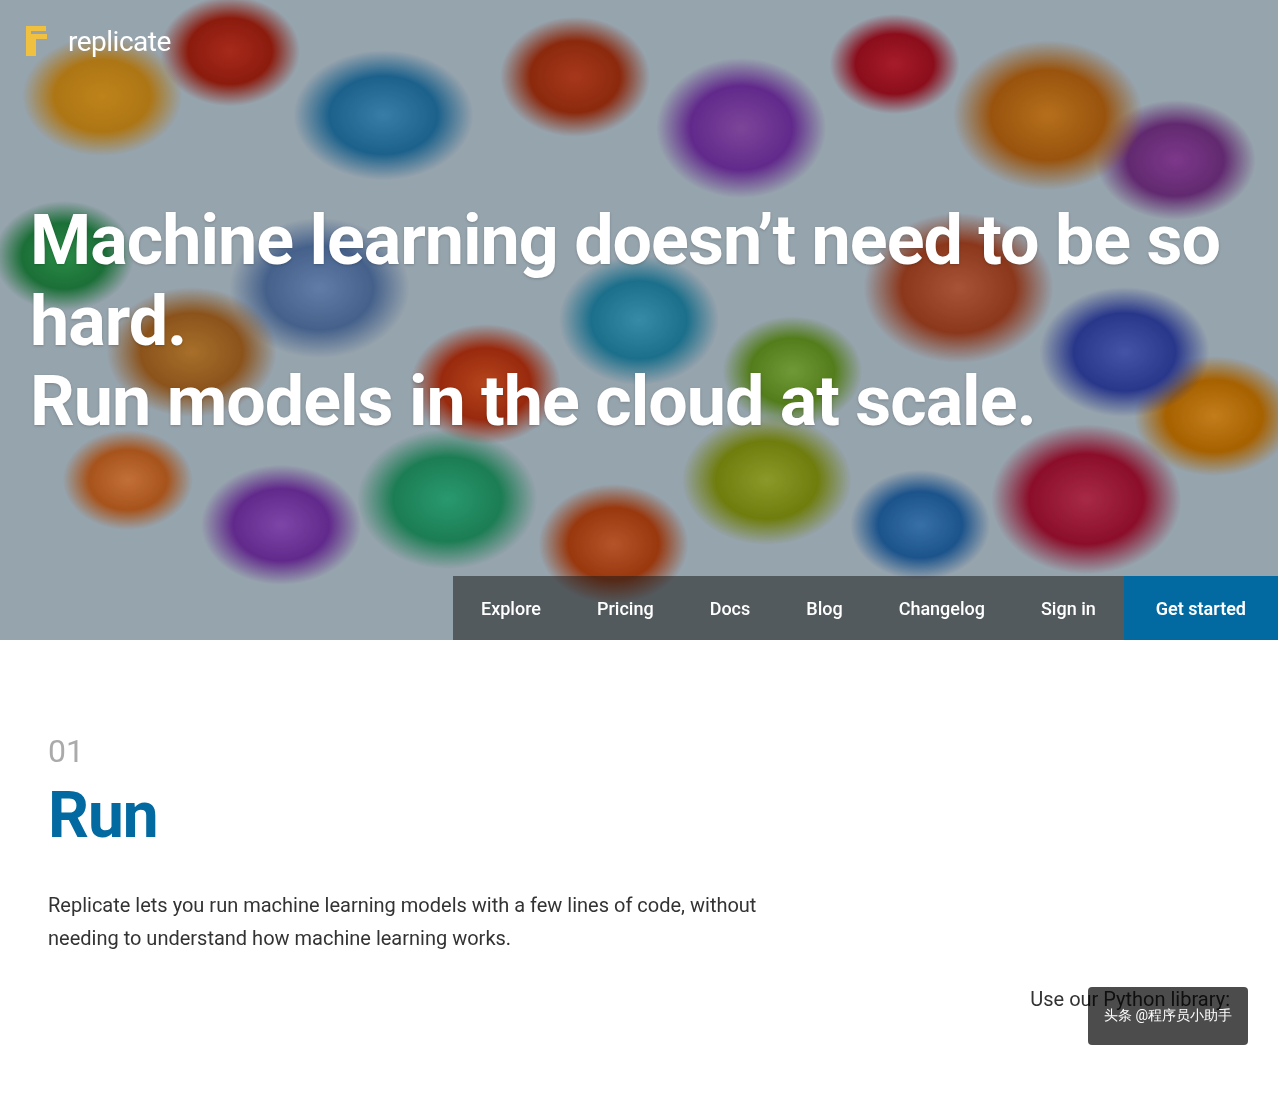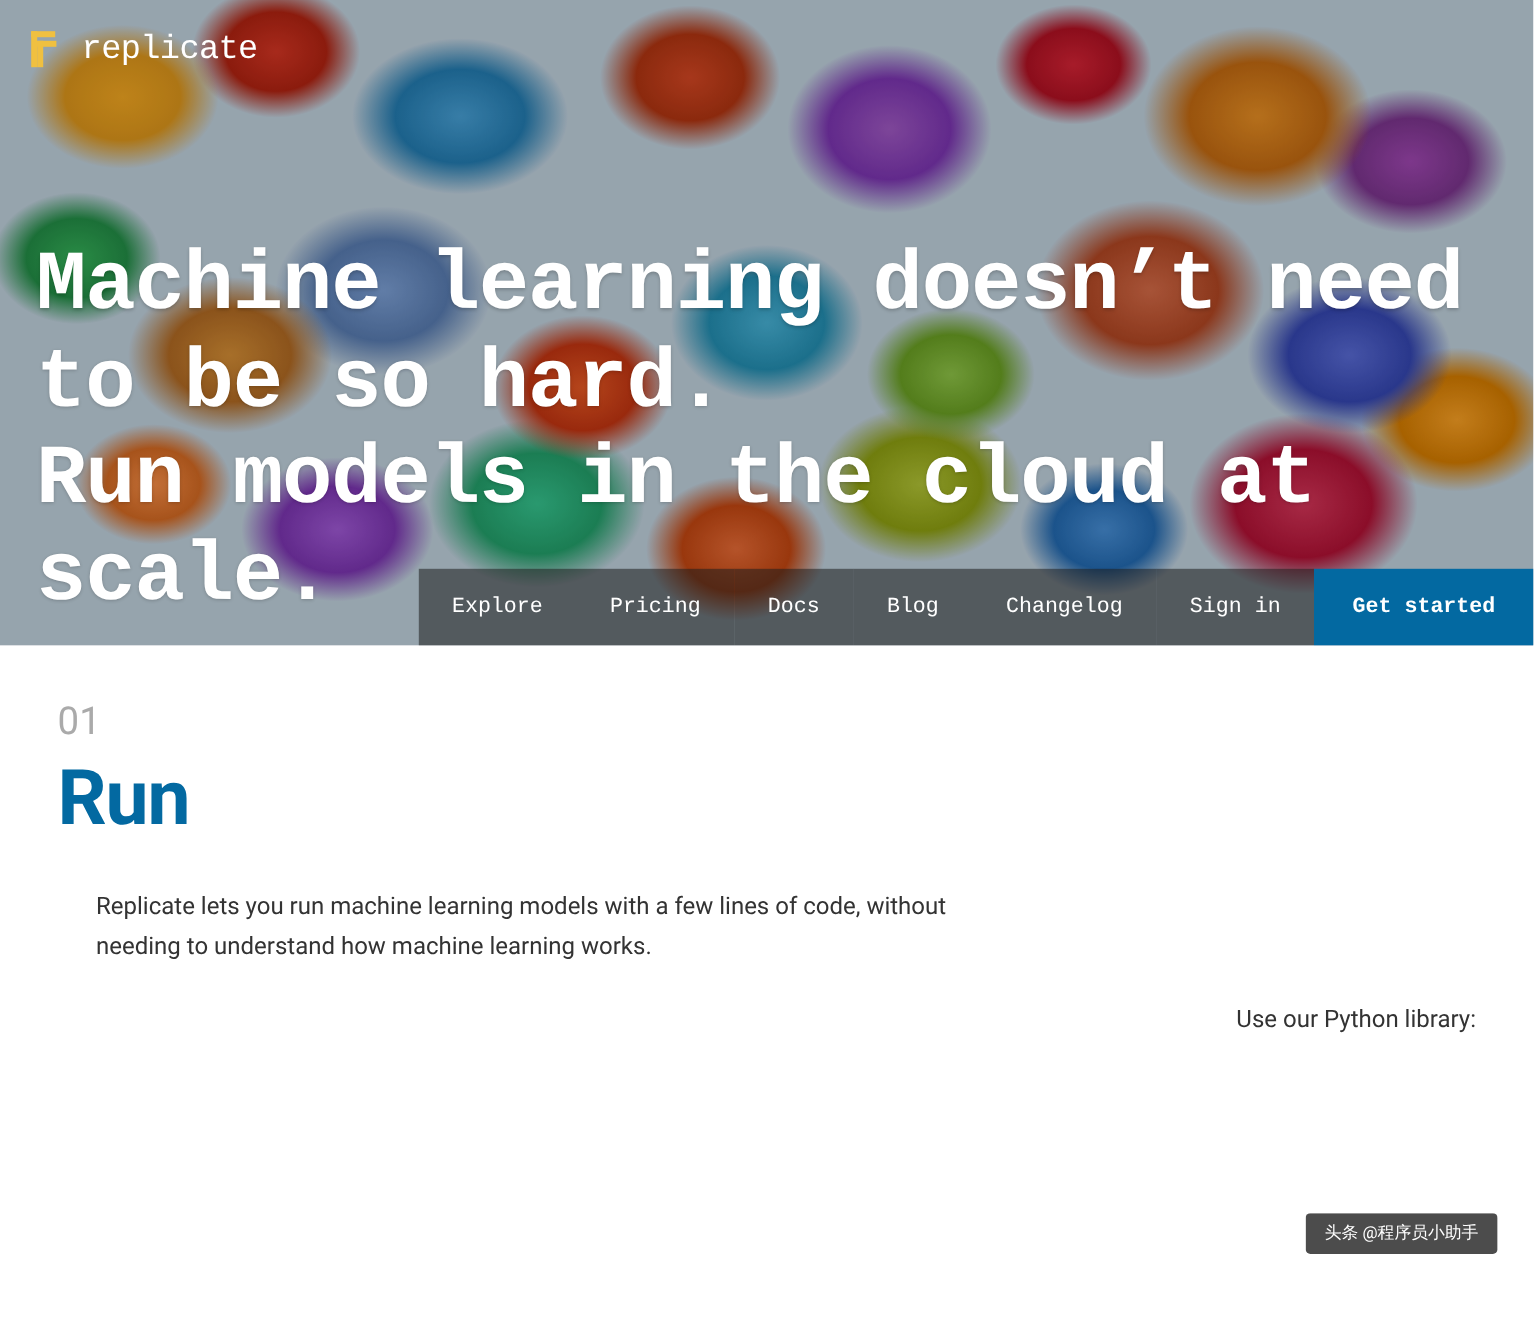--- a/index.html
+++ b/index.html
@@ -14,23 +14,22 @@
       color: #111;
       width: 1278px;
       min-height: 1105px;
       overflow-x: hidden;
     }
 
     
     .hero {
       position: relative;
       width: 100%;
-      height: 538px;
+      height: 640px;
       overflow: hidden;
-      font-family: Liberation Mono, monospace;
     }
 
     
     .pebbles {
       position: absolute;
       top: 0; left: 0; right: 0; bottom: 0;
       background:
         radial-gradient(ellipse 80px 60px at 8% 15%, #e8a020 0%, #d4901a 60%, transparent 100%),
         radial-gradient(ellipse 70px 55px at 18% 8%, #cc3322 0%, #aa2211 60%, transparent 100%),
         radial-gradient(ellipse 90px 65px at 30% 18%, #4499cc 0%, #2277aa 60%, transparent 100%),
@@ -135,21 +134,21 @@
 
     .nav-item.cta {
       background: #0369a1;
       color: #ffffff;
       font-weight: 600;
       padding: 0 32px;
     }
 
     
     .content {
-      padding: 44px 48px 60px 48px;
+      padding: 92px 48px 60px 48px;
       max-width: 1278px;
     }
 
     .section-number {
       font-size: 32px;
       color: #aaaaaa;
       font-weight: 400;
       margin-bottom: 8px;
     }
 
@@ -160,38 +159,37 @@
       margin-bottom: 36px;
       letter-spacing: -1px;
     }
 
     .section-description {
       font-size: 20px;
       color: #333333;
       line-height: 1.65;
       max-width: 780px;
       margin-bottom: 32px;
-      margin-left: 32px;
     }
 
     .section-sub {
       font-size: 20px;
       color: #333333;
       margin-top: 16px;
       text-align: right;
     }
 
     
     .watermark {
       position: fixed;
       bottom: 60px;
       right: 30px;
       background: rgba(0,0,0,0.7);
       color: #ffffff;
-      padding: 8px 16px;
+      padding: 20px 16px;
       font-size: 14px;
       border-radius: 4px;
       z-index: 999;
     }
   </style>
 </head>
 <body>
 
 <section class="hero">
   <div class="pebbles"></div>

